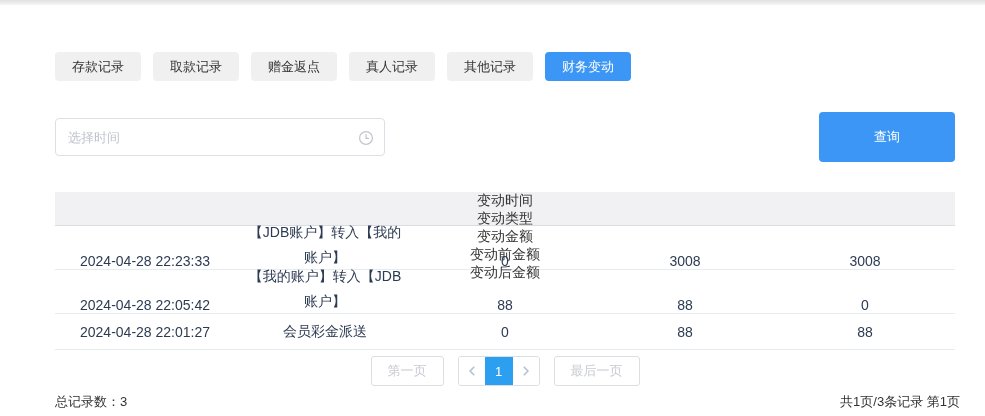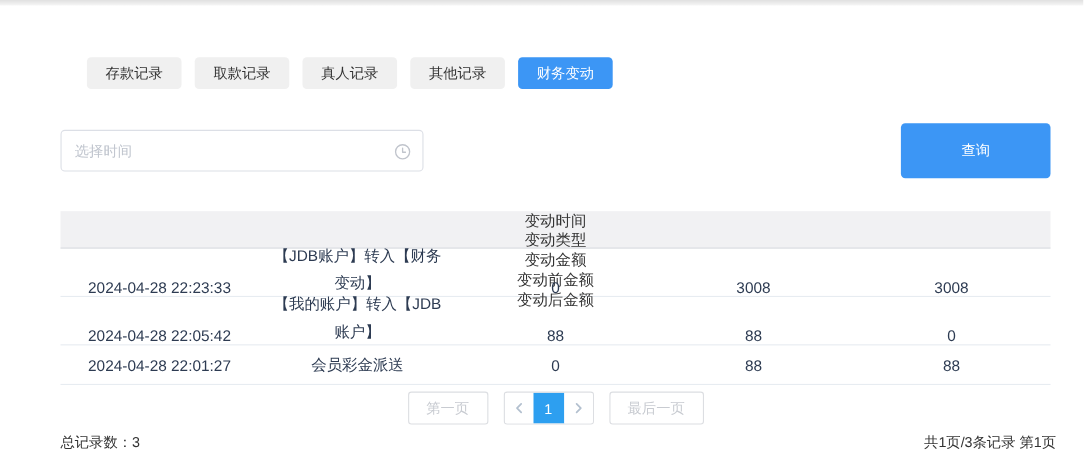--- a/index.html
+++ b/index.html
@@ -7,21 +7,21 @@
   body { font-family: "Liberation Sans", "DejaVu Sans", sans-serif; color: #333; }
 
   .top-strip {
     height: 5px;
     background: linear-gradient(#e0e0e0, #f6f6f6);
   }
 
   .container { padding: 0 30px 0 55px; width: 985px; }
 
   
-  .tabs { display: flex; gap: 12px; margin-top: 47px; margin-left: 24px; }
+  .tabs { display: flex; gap: 12px; margin-top: 47px; }
   .tab {
     height: 29px;
     padding: 0 17px;
     background: #f0f0f0;
     color: #333;
     border: none;
     border-radius: 4px;
     font-size: 13px;
     font-family: inherit;
     line-height: 29px;
@@ -165,20 +165,21 @@
 </head>
 <body>
 
 <div class="top-strip"></div>
 
 <div class="container">
 
   <div class="tabs">
     <button class="tab">存款记录</button>
     <button class="tab">取款记录</button>
+    <button class="tab">赠金返点</button>
     <button class="tab">真人记录</button>
     <button class="tab">其他记录</button>
     <button class="tab active">财务变动</button>
   </div>
 
   <div class="filter-row">
     <div class="date-input">
       <input type="text" placeholder="选择时间" style="">
       <svg class="clock" viewBox="0 0 16 16" fill="none">
         <circle cx="8" cy="8" r="6.4" stroke="#c0c4cc" stroke-width="1.2"></circle>
@@ -192,21 +193,21 @@
     <div class="thead">
       <div class="th">变动时间</div>
       <div class="th">变动类型</div>
       <div class="th">变动金额</div>
       <div class="th">变动前金额</div>
       <div class="th">变动后金额</div>
     </div>
 
     <div class="trow tall">
       <div class="td">2024-04-28 22:23:33</div>
-      <div class="td"><span class="wrap">【JDB账户】转入【财务变动】</span></div>
+      <div class="td"><span class="wrap">【JDB账户】转入【我的账户】</span></div>
       <div class="td">0</div>
       <div class="td">3008</div>
       <div class="td">3008</div>
     </div>
 
     <div class="trow tall">
       <div class="td">2024-04-28 22:05:42</div>
       <div class="td"><span class="wrap">【我的账户】转入【JDB账户】</span></div>
       <div class="td">88</div>
       <div class="td">88</div>

